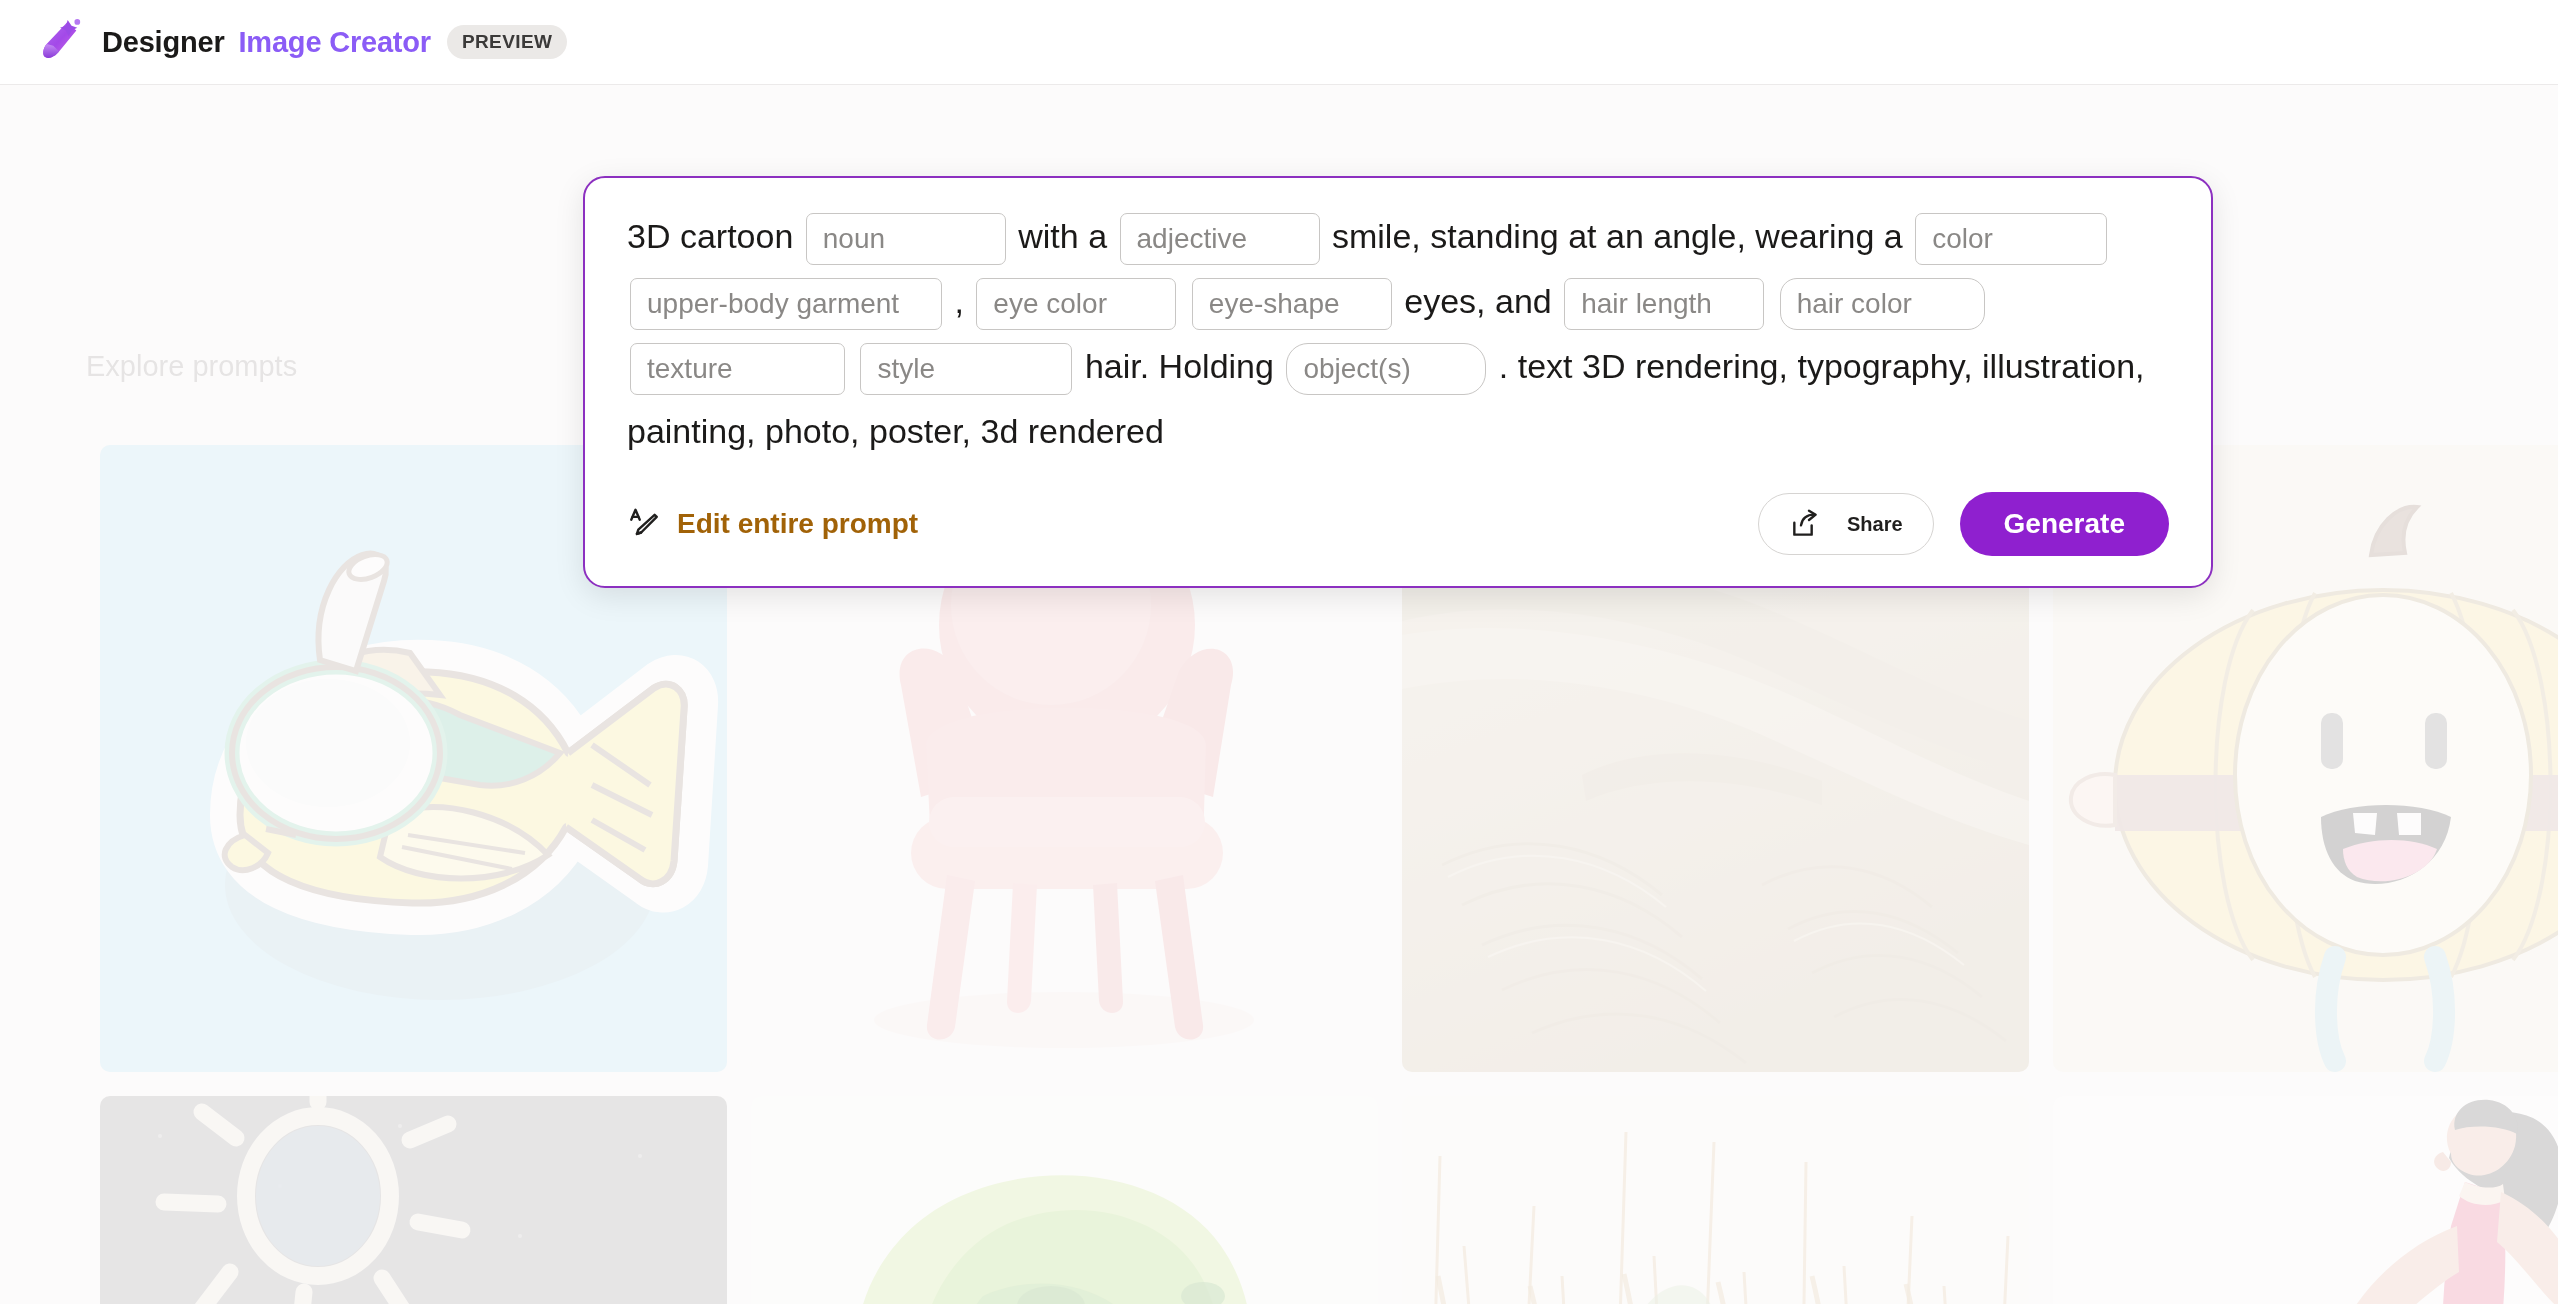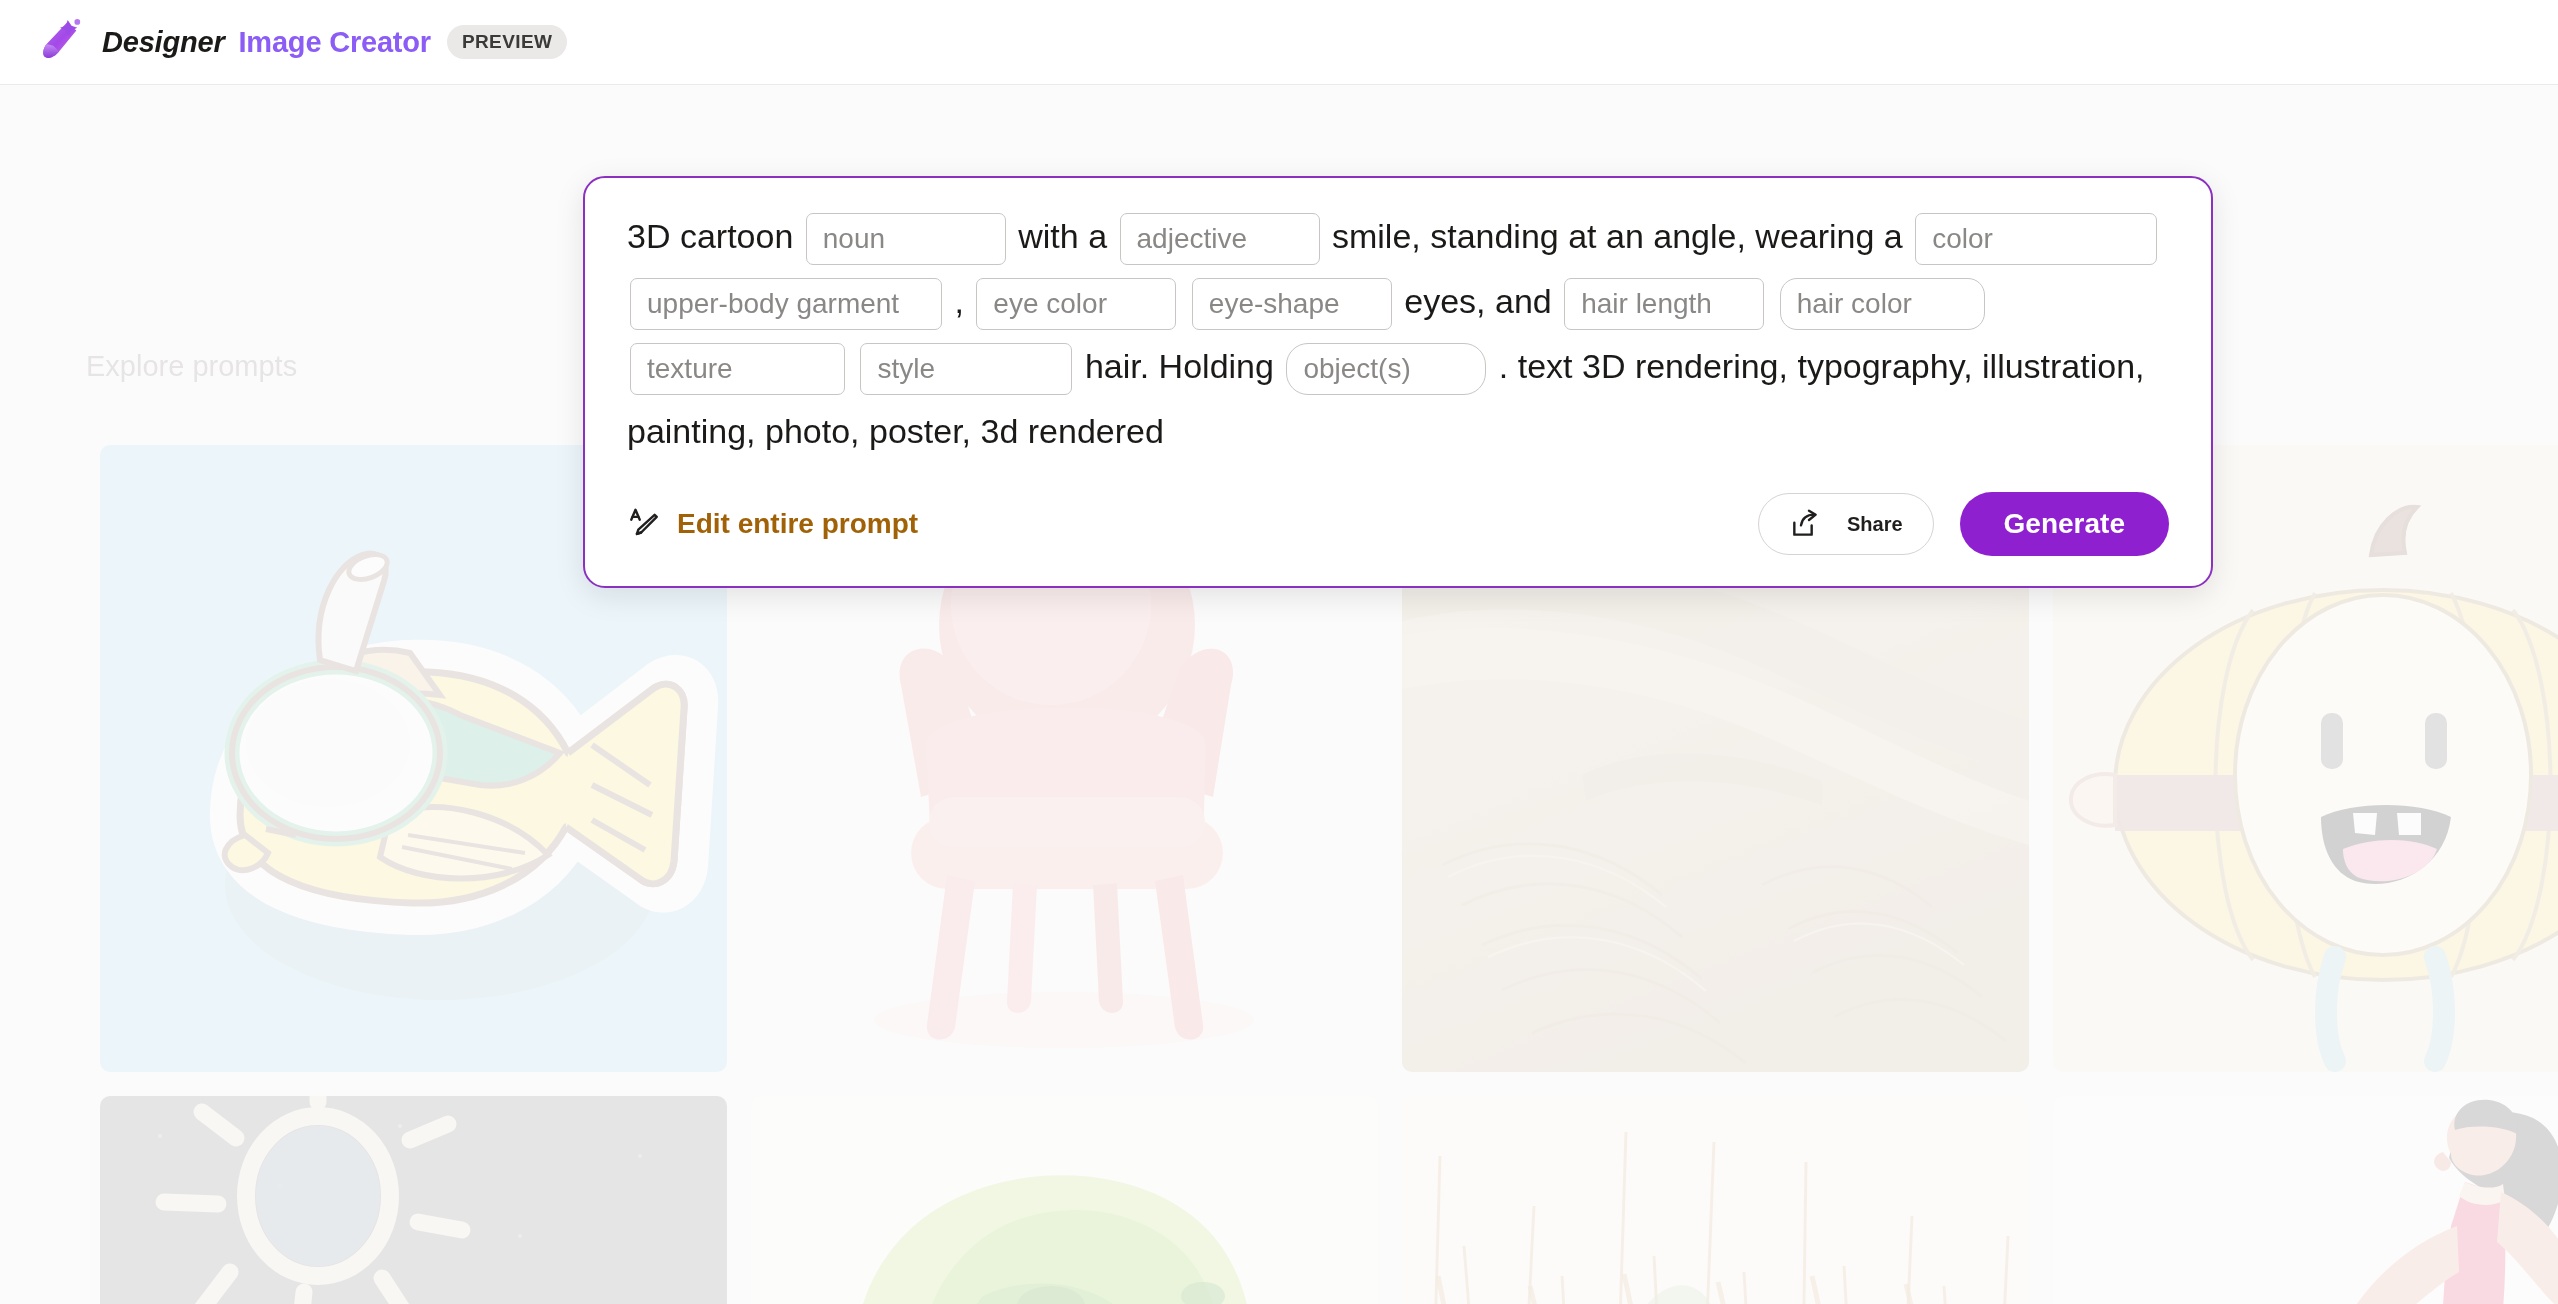--- a/index.html
+++ b/index.html
@@ -37,21 +37,20 @@
     display: block;
     flex: 0 0 auto;
   }
   .brand-designer {
     font-size: 29px;
     font-weight: bold;
     color: #1b1a19;
     letter-spacing: -0.2px;
     margin-right: 14px;
     white-space: nowrap;
-    font-style: italic;
   }
   .brand-product {
     font-size: 29px;
     font-weight: bold;
     color: #8b5cf6;
     letter-spacing: -0.2px;
     margin-right: 16px;
     white-space: nowrap;
   }
   .preview-badge {
@@ -146,21 +145,21 @@
     font-size: 28px;
     font-family: "Liberation Sans", sans-serif;
     padding: 0 16px;
     margin: 0 3px;
     outline: none;
   }
   .slot::placeholder { color: #8a8886; opacity: 1; }
 
   .w-noun      { width: 200px; }
   .w-adjective { width: 200px; }
-  .w-color     { width: 242px; }
+  .w-color     { width: 192px; }
   .w-garment   { width: 312px; }
   .w-eyecolor  { width: 200px; }
   .w-eyeshape  { width: 200px; }
   .w-hairlen   { width: 200px; }
   .w-haircolor { width: 205px; border-radius: 17px; }
   .w-texture   { width: 215px; }
   .w-style     { width: 212px; }
   .w-objects   { width: 200px; border-radius: 22px; }
 
   

